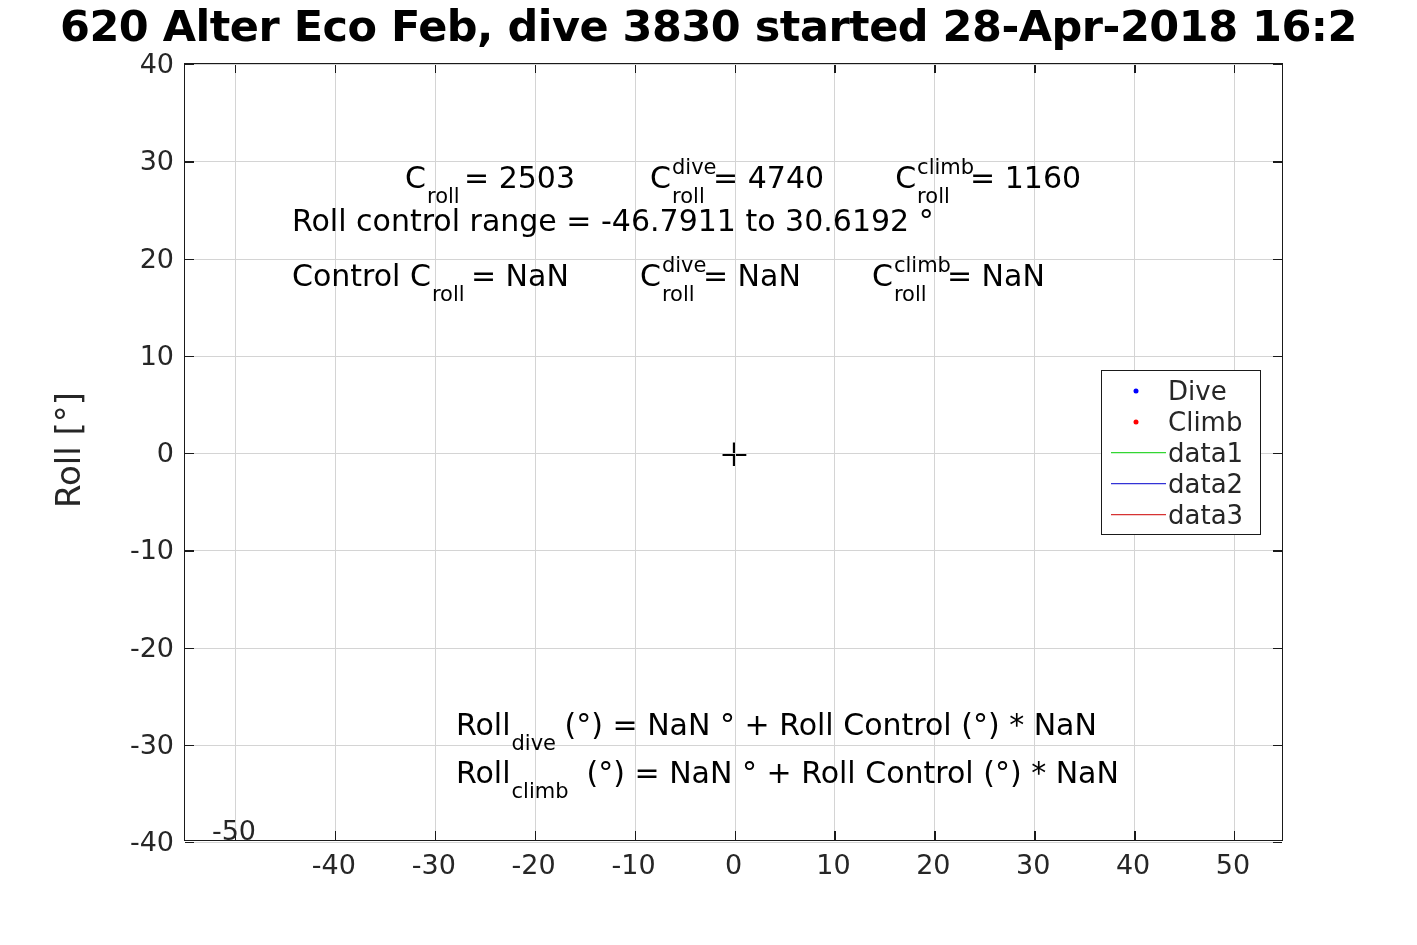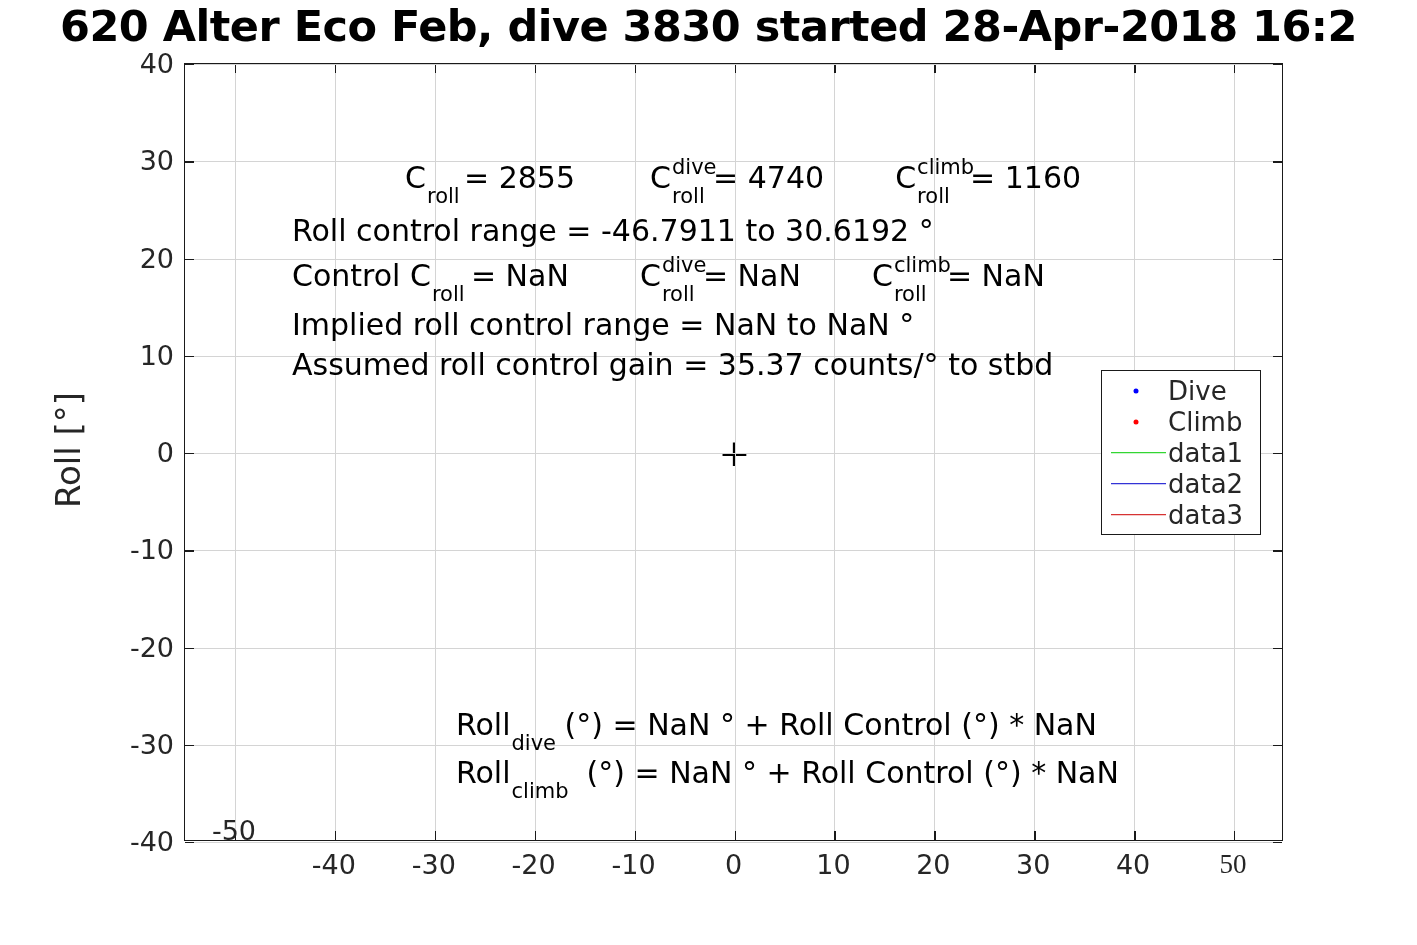--- a/index.html
+++ b/index.html
@@ -297,57 +297,55 @@
       <div class="ticklabel-x" style="left: 233.955px; top: 815px;">-50</div>
       <div class="ticklabel-x" style="left: 333.864px; top: 849px;">-40</div>
       <div class="ticklabel-x" style="left: 433.773px; top: 849px;">-30</div>
       <div class="ticklabel-x" style="left: 533.682px; top: 849px;">-20</div>
       <div class="ticklabel-x" style="left: 633.591px; top: 849px;">-10</div>
       <div class="ticklabel-x" style="left: 733.5px; top: 849px;">0</div>
       <div class="ticklabel-x" style="left: 833.409px; top: 849px;">10</div>
       <div class="ticklabel-x" style="left: 933.318px; top: 849px;">20</div>
       <div class="ticklabel-x" style="left: 1033.23px; top: 849px;">30</div>
       <div class="ticklabel-x" style="left: 1133.14px; top: 849px;">40</div>
-      <div class="ticklabel-x" style="left: 1233.05px; top: 849px; font-family: Liberation Serif, serif;">50</div>
+      <div class="ticklabel-x" style="left: 1233.05px; top: 849px;">50</div>
     </div>
   <div id="yticklabels">
       <div class="ticklabel-y" style="left: 92px; width: 82px; top: 63px;">40</div>
       <div class="ticklabel-y" style="left: 92px; width: 82px; top: 160.25px;">30</div>
       <div class="ticklabel-y" style="left: 92px; width: 82px; top: 257.5px;">20</div>
       <div class="ticklabel-y" style="left: 92px; width: 82px; top: 354.75px;">10</div>
       <div class="ticklabel-y" style="left: 92px; width: 82px; top: 452px;">0</div>
       <div class="ticklabel-y" style="left: 92px; width: 82px; top: 549.25px;">-10</div>
       <div class="ticklabel-y" style="left: 92px; width: 82px; top: 646.5px;">-20</div>
       <div class="ticklabel-y" style="left: 92px; width: 82px; top: 743.75px;">-30</div>
       <div class="ticklabel-y" style="left: 92px; width: 82px; top: 841px;">-40</div>
     </div>
 
   <div id="ylabel">Roll [°]</div>
 
   <div class="annot" style="left:405px; top:163px;">
-    <span class="pad-stack"><span>C</span><span class="supsub"><span class="s-dn">roll</span></span></span><span style="display:inline-block;width:38px"></span><span>= 2855</span>
+    <span class="pad-stack"><span>C</span><span class="supsub"><span class="s-dn">roll</span></span></span><span style="display:inline-block;width:38px"></span><span>= 2503</span>
     <span style="display:inline-block;width:56px"></span>
     <span class="pad-stack"><span>C</span><span class="supsub"><span class="s-up">dive</span><span class="s-dn">roll</span></span></span><span style="display:inline-block;width:42px"></span><span>= 4740</span>
     <span style="display:inline-block;width:52px"></span>
     <span class="pad-stack"><span>C</span><span class="supsub"><span class="s-up">climb</span><span class="s-dn">roll</span></span></span><span style="display:inline-block;width:54px"></span><span>= 1160</span>
   </div>
 
-  <div class="annot" style="left:292px; top:216px;text-align:right;">Roll control range = -46.7911 to 30.6192 °</div>
+  <div class="annot" style="left:292px; top:206px;text-align:right;">Roll control range = -46.7911 to 30.6192 °</div>
 
   <div class="annot" style="left:292px; top:261px;">
     <span class="pad-stack"><span>Control C</span><span class="supsub"><span class="s-dn">roll</span></span></span><span style="display:inline-block;width:40px"></span><span>=  NaN</span>
     <span style="display:inline-block;width:52px"></span>
     <span class="pad-stack"><span>C</span><span class="supsub"><span class="s-up">dive</span><span class="s-dn">roll</span></span></span><span style="display:inline-block;width:42px"></span><span>=  NaN</span>
     <span style="display:inline-block;width:52px"></span>
     <span class="pad-stack"><span>C</span><span class="supsub"><span class="s-up">climb</span><span class="s-dn">roll</span></span></span><span style="display:inline-block;width:54px"></span><span>=  NaN</span>
   </div>
 
-  <div class="annot" style="left:292px; top:310px;">Implied roll control range = NaN to NaN °</div>
-
-  <div class="annot" style="left:292px; top:350px;">Assumed roll control gain = 35.37 counts/° to stbd</div>
+
 
 
   <div class="annot" style="left:456px; top:710px;">
     <span class="pad-stack"><span>Roll</span><span class="supsub"><span class="s-dn">dive</span></span></span><span style="display:inline-block;width:54px"></span><span>(°) = NaN ° + Roll Control (°) * NaN</span>
   </div>
 
   <div class="annot" style="left:456px; top:758px;">
     <span class="pad-stack"><span>Roll</span><span class="supsub"><span class="s-dn">climb</span></span></span><span style="display:inline-block;width:76px"></span><span>(°) = NaN ° + Roll Control (°) * NaN</span>
   </div>
 

